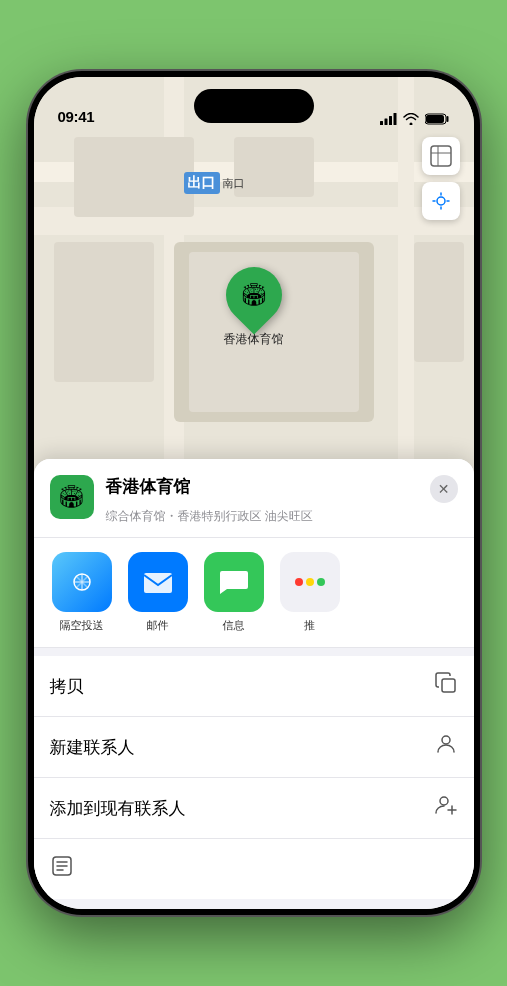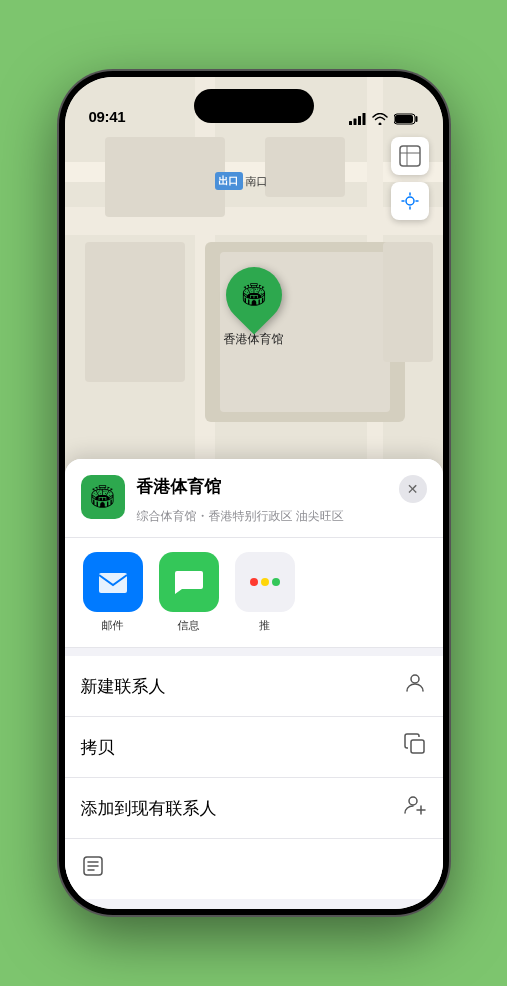--- a/index.html
+++ b/index.html
@@ -6,21 +6,21 @@
     body {
       width: 507px;
       height: 986px;
       background: #7dc56e;
       display: flex;
       align-items: center;
       justify-content: center;
       font-family: -apple-system, 'PingFang SC', 'Helvetica Neue', sans-serif;
     }
     .phone-frame {
-      width: 390px;
+      width: 452px;
       height: 844px;
       background: #000;
       border-radius: 54px;
       position: relative;
       box-shadow: 0 0 0 2px #555, 0 20px 60px rgba(0,0,0,0.5);
       overflow: hidden;
     }
     .phone-screen {
       position: absolute;
       top: 6px; left: 6px; right: 6px; bottom: 6px;
@@ -146,21 +146,21 @@
     .map-label {
       position: absolute;
       top: 95px; left: 150px;
       display: flex;
       align-items: center;
       gap: 3px;
     }
     .map-label-box {
       background: #4a90d9;
       color: white;
-      font-size: 10px;
+      font-size: 14px;
       padding: 2px 4px;
       border-radius: 3px;
       font-weight: 600;
     }
     .map-label-text {
       font-size: 11px;
       color: #333;
       font-weight: 500;
     }
     
@@ -435,20 +435,30 @@
         <div class="location-icon">🏟</div>
         <div class="location-info">
           <div class="location-name">香港体育馆</div>
           <div class="location-desc">综合体育馆・香港特别行政区 油尖旺区</div>
         </div>
         <div class="close-btn">✕</div>
       </div>
 
       <div class="share-row">
 
+        <div class="share-item">
+          <div class="share-icon airdrop">
+            <svg width="32" height="32" viewBox="0 0 32 32" fill="none">
+              <circle cx="16" cy="16" r="8" stroke="white" stroke-width="1.5" fill="none"></circle>
+              <path d="M16 8v16M8 16h16" stroke="white" stroke-width="1.5" opacity="0.6"></path>
+              <path d="M10 10l12 12M22 10L10 22" stroke="white" stroke-width="1.5" opacity="0.4"></path>
+            </svg>
+          </div>
+          <span class="share-label">隔空投送</span>
+        </div>
 
         <div class="share-item">
           <div class="share-icon mail">
             <svg width="34" height="34" viewBox="0 0 34 34" fill="none">
               <rect x="3" y="8" width="28" height="20" rx="2" fill="white" opacity="0.9"></rect>
               <path d="M3 10l14 10L31 10" stroke="#007aff" stroke-width="2" fill="none"></path>
             </svg>
           </div>
           <span class="share-label">邮件</span>
         </div>
@@ -471,35 +481,35 @@
               <div class="dot green"></div>
             </div>
           </div>
           <span class="share-label">推</span>
         </div>
       </div>
 
       <div class="action-list">
 
         <div class="action-item">
+          <span class="action-label">拷贝</span>
+          <span class="action-icon">
+            <svg width="24" height="24" viewBox="0 0 24 24" fill="none">
+              <rect x="8" y="8" width="13" height="13" rx="2" stroke="#555" stroke-width="1.5"></rect>
+              <path d="M5 16H4a2 2 0 0 1-2-2V4a2 2 0 0 1 2-2h10a2 2 0 0 1 2 2v1" stroke="#555" stroke-width="1.5"></path>
+            </svg>
+          </span>
+        </div>
+
+        <div class="action-item">
           <span class="action-label">新建联系人</span>
           <span class="action-icon">
             <svg width="24" height="24" viewBox="0 0 24 24" fill="none">
               <circle cx="12" cy="8" r="4" stroke="#555" stroke-width="1.5"></circle>
               <path d="M4 20c0-4 3.6-7 8-7s8 3 8 7" stroke="#555" stroke-width="1.5" stroke-linecap="round"></path>
-            </svg>
-          </span>
-        </div>
-
-        <div class="action-item">
-          <span class="action-label">拷贝</span>
-          <span class="action-icon">
-            <svg width="24" height="24" viewBox="0 0 24 24" fill="none">
-              <rect x="8" y="8" width="13" height="13" rx="2" stroke="#555" stroke-width="1.5"></rect>
-              <path d="M5 16H4a2 2 0 0 1-2-2V4a2 2 0 0 1 2-2h10a2 2 0 0 1 2 2v1" stroke="#555" stroke-width="1.5"></path>
             </svg>
           </span>
         </div>
 
         <div class="action-item">
           <span class="action-label">添加到现有联系人</span>
           <span class="action-icon">
             <svg width="24" height="24" viewBox="0 0 24 24" fill="none">
               <circle cx="10" cy="8" r="4" stroke="#555" stroke-width="1.5"></circle>
               <path d="M2 20c0-4 3.6-7 8-7" stroke="#555" stroke-width="1.5" stroke-linecap="round"></path>

